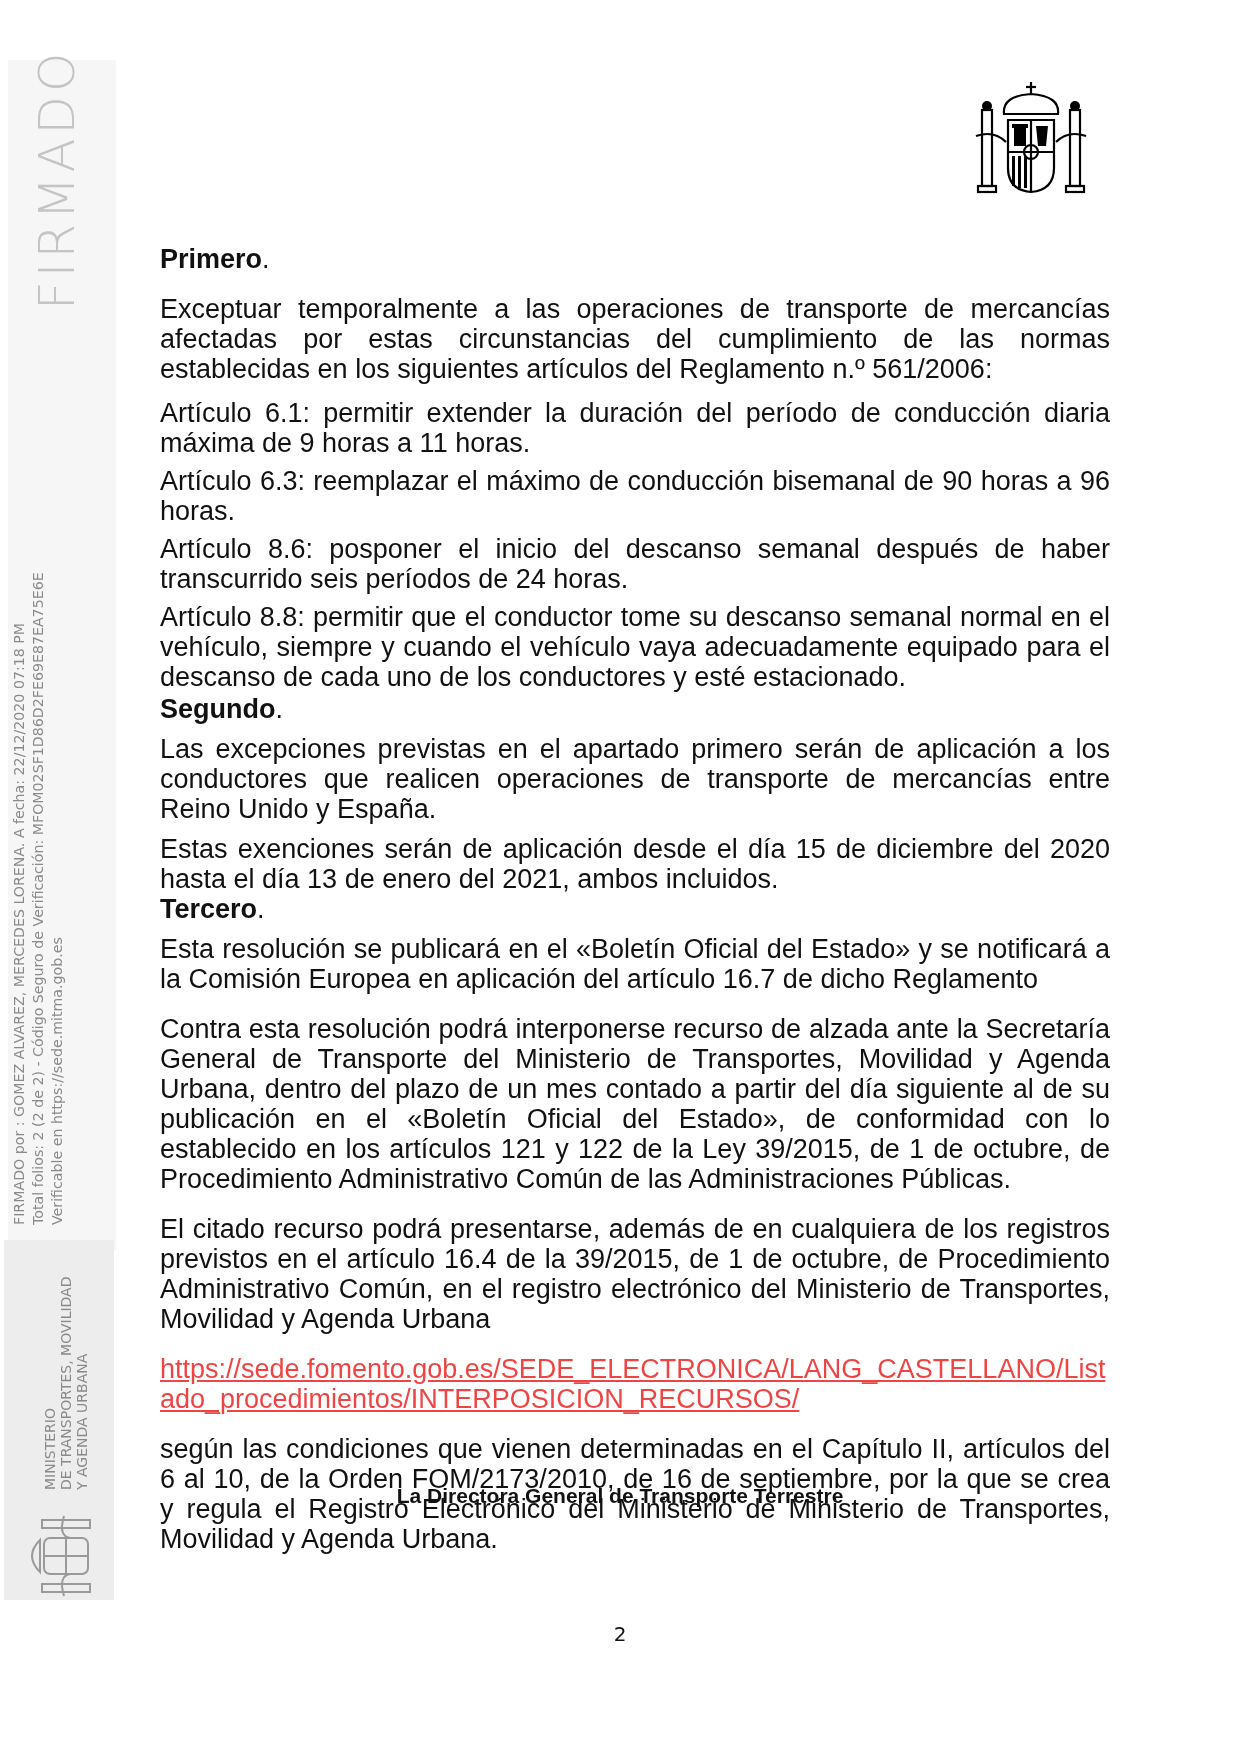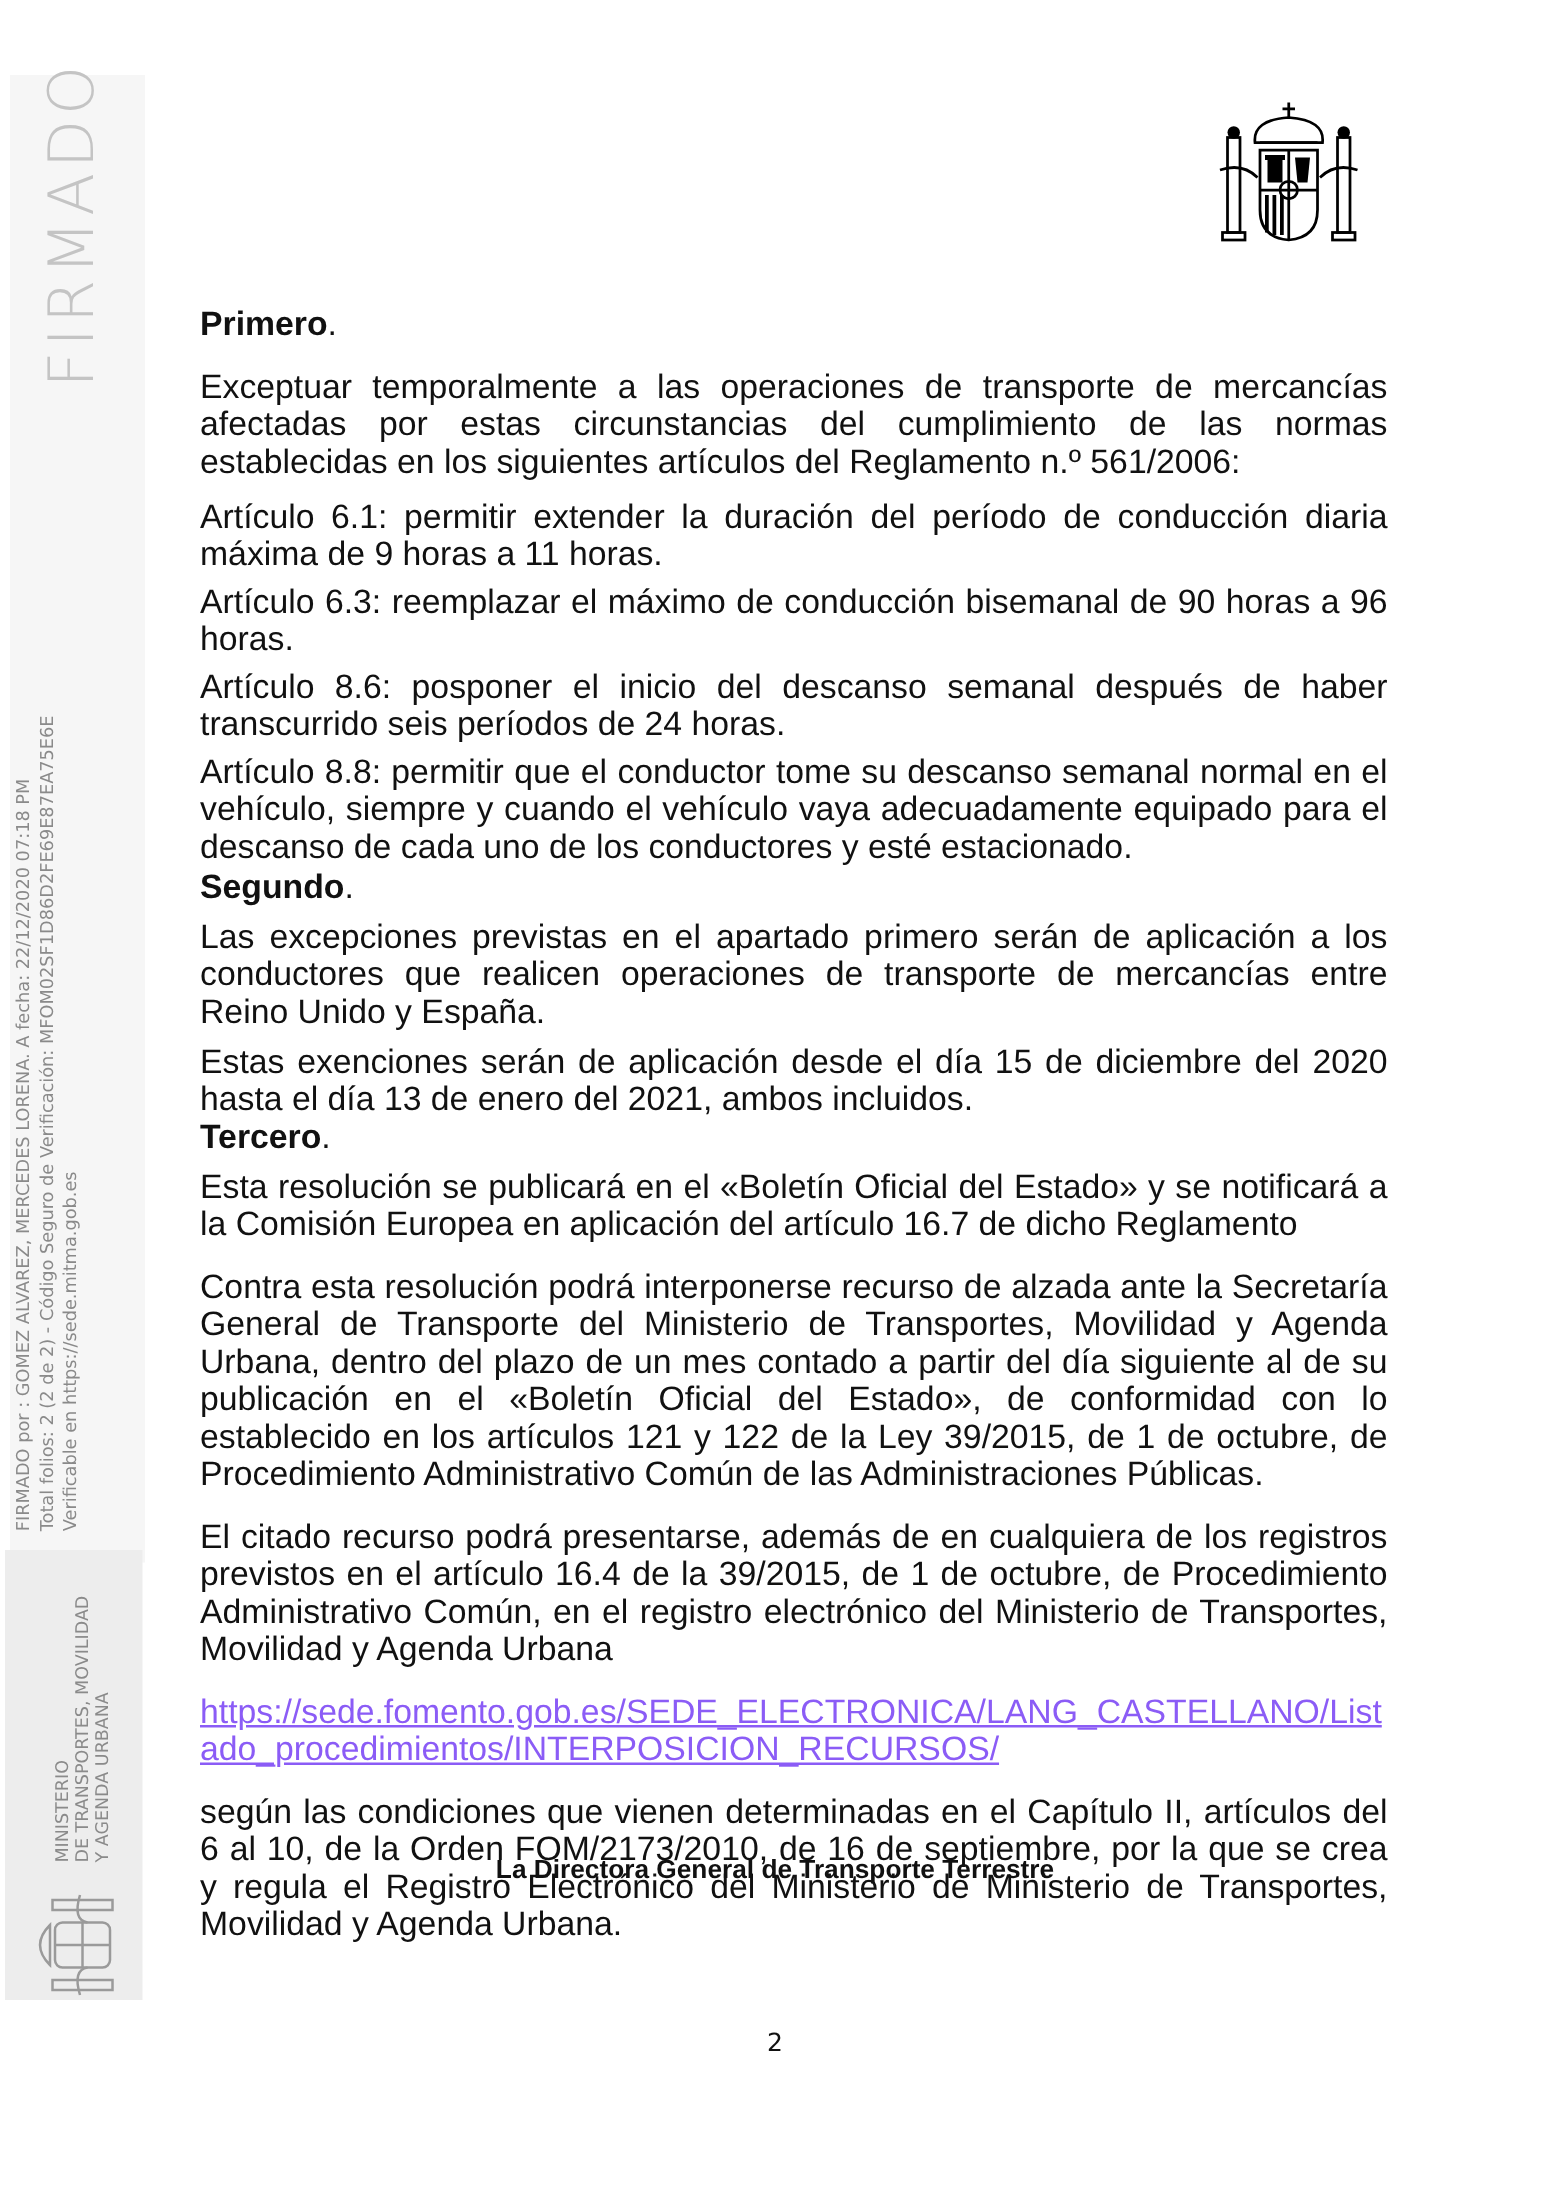--- a/index.html
+++ b/index.html
@@ -47,21 +47,21 @@
   
   .doc {
     position: absolute; left: 160px; top: 244px; width: 950px;
     font-family: "Liberation Sans", sans-serif; font-size: 27px; line-height: 30px;
     text-align: justify; color: #111;
   }
   .doc p { margin: 0; }
   .heading { font-weight: bold; }
   .art { margin-left: 75px; }
   .art b { font-weight: normal; }
-  .link { color: #8b5cf6; text-decoration: underline; text-align: left; word-break: break-all; }
+  .link { color: #ef4444; text-decoration: underline; text-align: left; word-break: break-all; }
   .signature {
     position: absolute; left: 340px; top: 1482px; width: 560px;
     text-align: center; font-size: 21px; line-height: 27px; font-weight: bold;
   }
   .page-number {
     position: absolute; left: 0; top: 1622px; width: 1240px;
     text-align: center; font-size: 20px; font-family: "DejaVu Sans", sans-serif;
   }
 </style>
 </head>

